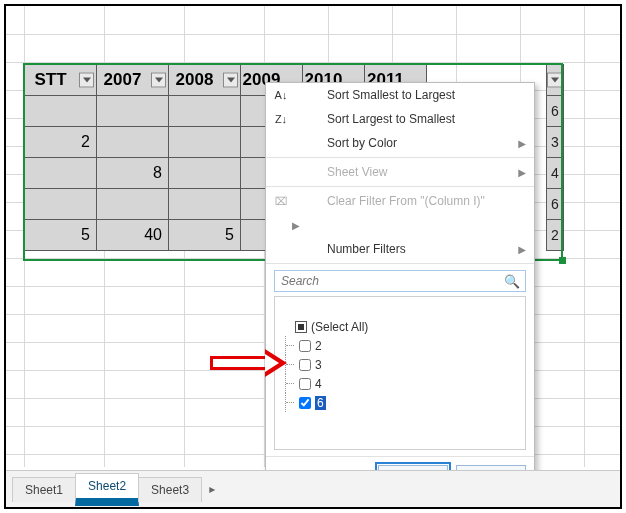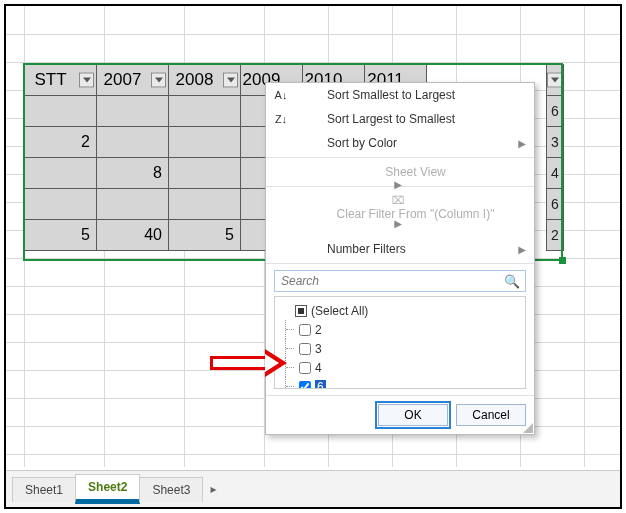--- a/index.html
+++ b/index.html
@@ -41,21 +41,21 @@
     border: 1px solid #595959;
     height: 31px;
     min-width: 62px;
     background: #d6d6d6;
     text-align: right;
     padding: 0 6px 0 0;
     font-size: 16px;
     color: #000;
     position: relative;
   }
-  .tbl th { font-weight: normal; font-size: 17px; text-align: center; padding-right: 20px;}
+  .tbl th { font-weight: bold; font-size: 17px; text-align: center; padding-right: 20px;}
   .tbl .big { width: 72px; }
   
   .tbl-wrap {
     position: absolute;
     top: 57px; left: 17px;
     width: 540px; height: 198px;
     border: 2px solid #1a8f3c;
     pointer-events: none;
   }
   .sel-handle {
@@ -113,21 +113,21 @@
     font-size: 12px;
     color: #333;
   }
   .menu .row {
     display: flex;
     align-items: center;
     padding: 5px 8px 5px 4px;
     height: 24px;
     position: relative;
   }
-  .menu .row.disabled { color: #b0b0b0; flex-direction: column; }
+  .menu .row.disabled { color: #b0b0b0; }
   .menu .sep { height: 1px; background: #e2e2e2; margin: 2px 0; }
   .menu .ico { width: 22px; display: flex; justify-content: center; font-size: 11px; }
   .menu .label { flex: 1; padding-left: 2px; margin-left: 33px; }
   .menu .arrow { color: #888; font-size: 10px; }
 
   .search {
     margin: 6px 8px 4px 8px;
     display: flex;
     align-items: center;
     border: 1px solid #a9c7e8;
@@ -136,22 +136,22 @@
   }
   .search input {
     border: none; outline: none; flex: 1;
     font-size: 12px; font-style: italic; color: #888;
   }
   .search .mag { color: #2a6db3; font-size: 13px; }
 
   .checklist {
     margin: 0 8px 6px 8px;
     border: 1px solid #cfcfcf;
-    height: 93px;
-    padding: 4px 6px;
+    height: 154px;
+    padding: 20px 6px;
     overflow: hidden;
   }
   .checklist .item {
     display: flex;
     align-items: center;
     height: 19px;
     font-size: 12px;
   }
   .checklist .item .connector {
     width: 14px; height: 100%;
@@ -253,23 +253,23 @@
     padding: 5px 12px 5px 12px;
     font-size: 12px;
     color: #444;
     background: #eee;
     border: 1px solid #ccc;
     border-bottom: none;
     margin-right: -1px;
   }
   .tabbar .tab.active {
     background: #fff;
-    color: #4d7c0f;
-    font-weight: bold;
-    border-bottom: 5px solid #0369a1;
+    color: #0c4a6e;
+    font-weight: normal;
+    border-bottom: 8px solid #0369a1;
   }
   .tabbar .scroll-right {
     margin-left: 4px;
     color: #666;
     font-size: 12px;
     padding: 0 4px;
   }
 
   
   .watermark {

